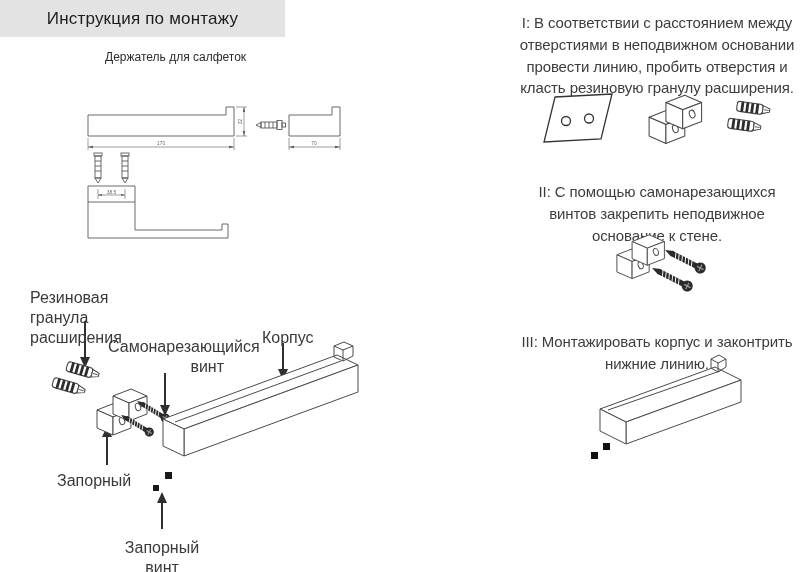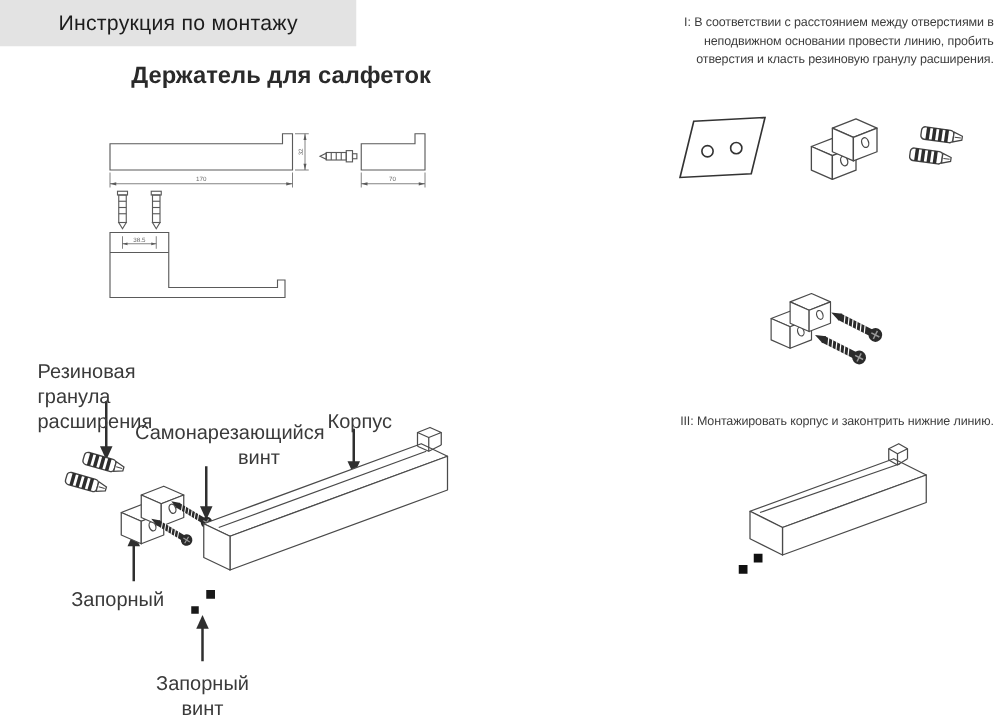--- a/index.html
+++ b/index.html
@@ -6,25 +6,25 @@
   .page{
     position:relative;width:800px;height:572px;background:#ffffff;overflow:hidden;
     font-family:"Liberation Sans","DejaVu Sans",sans-serif;color:#3d3d3d;
   }
   .abs{position:absolute;}
   .header-bar{
     left:0;top:2;width:285px;height:37px;background:#e3e3e3;
     display:flex;align-items:center;justify-content:center;
   }
   .title{font-size:17px;font-weight:500;color:#1c1c1c;letter-spacing:.2px;}
-  .subtitle{left:105px;top:50px;font-size:19px;color:#2a2a2a;font-weight:bold;}
+  .subtitle{left:105px;top:50px;font-size:12px;color:#2a2a2a;}
   .part-label{font-size:16px;line-height:1.25;color:#3a3a3a;}
   .step-text{
-    left:519px;width:276px;font-size:10px;line-height:1.45;color:#3d3d3d;
-    text-align:right;letter-spacing:-0.1px;
+    left:519px;width:276px;font-size:15px;line-height:1.45;color:#3d3d3d;
+    text-align:center;letter-spacing:-0.1px;
   }
   svg{display:block;overflow:visible;}
   .dimtxt{font-size:5px;fill:#6a6a6a;font-family:"Liberation Sans",sans-serif;}
 </style>
 </head>
 <body>
 
 <svg width="0" height="0" style="position:absolute" aria-hidden="true">
   <defs>
 
@@ -189,20 +189,21 @@
       <circle cx="41" cy="36" r="4.5"></circle>
       <circle cx="64" cy="33.5" r="4.5"></circle>
     </g>
     <use href="#baseblock" transform="translate(122,7) scale(1.05)"></use>
     <g>
       <use href="#anchor" transform="translate(212,21) rotate(8)"></use>
       <use href="#anchor" transform="translate(203,38) rotate(8)"></use>
     </g>
   </svg>
 
+  <div class="abs step-text" style="top:181px">II: С помощью самонарезающихся винтов закрепить неподвижное основание к стене.</div>
 
   <svg class="abs" style="left:595px;top:222px" width="175" height="105" viewBox="0 0 175 105">
     <use href="#baseblock" transform="translate(20,10) scale(0.95)"></use>
     <g>
       <use href="#screwdark" transform="translate(70,28) rotate(27) scale(1.2)"></use>
       <use href="#screwdark" transform="translate(57,46) rotate(27) scale(1.2)"></use>
     </g>
   </svg>
 
   <div class="abs step-text" style="top:331px">III: Монтажировать корпус и законтрить нижние линию.</div>

